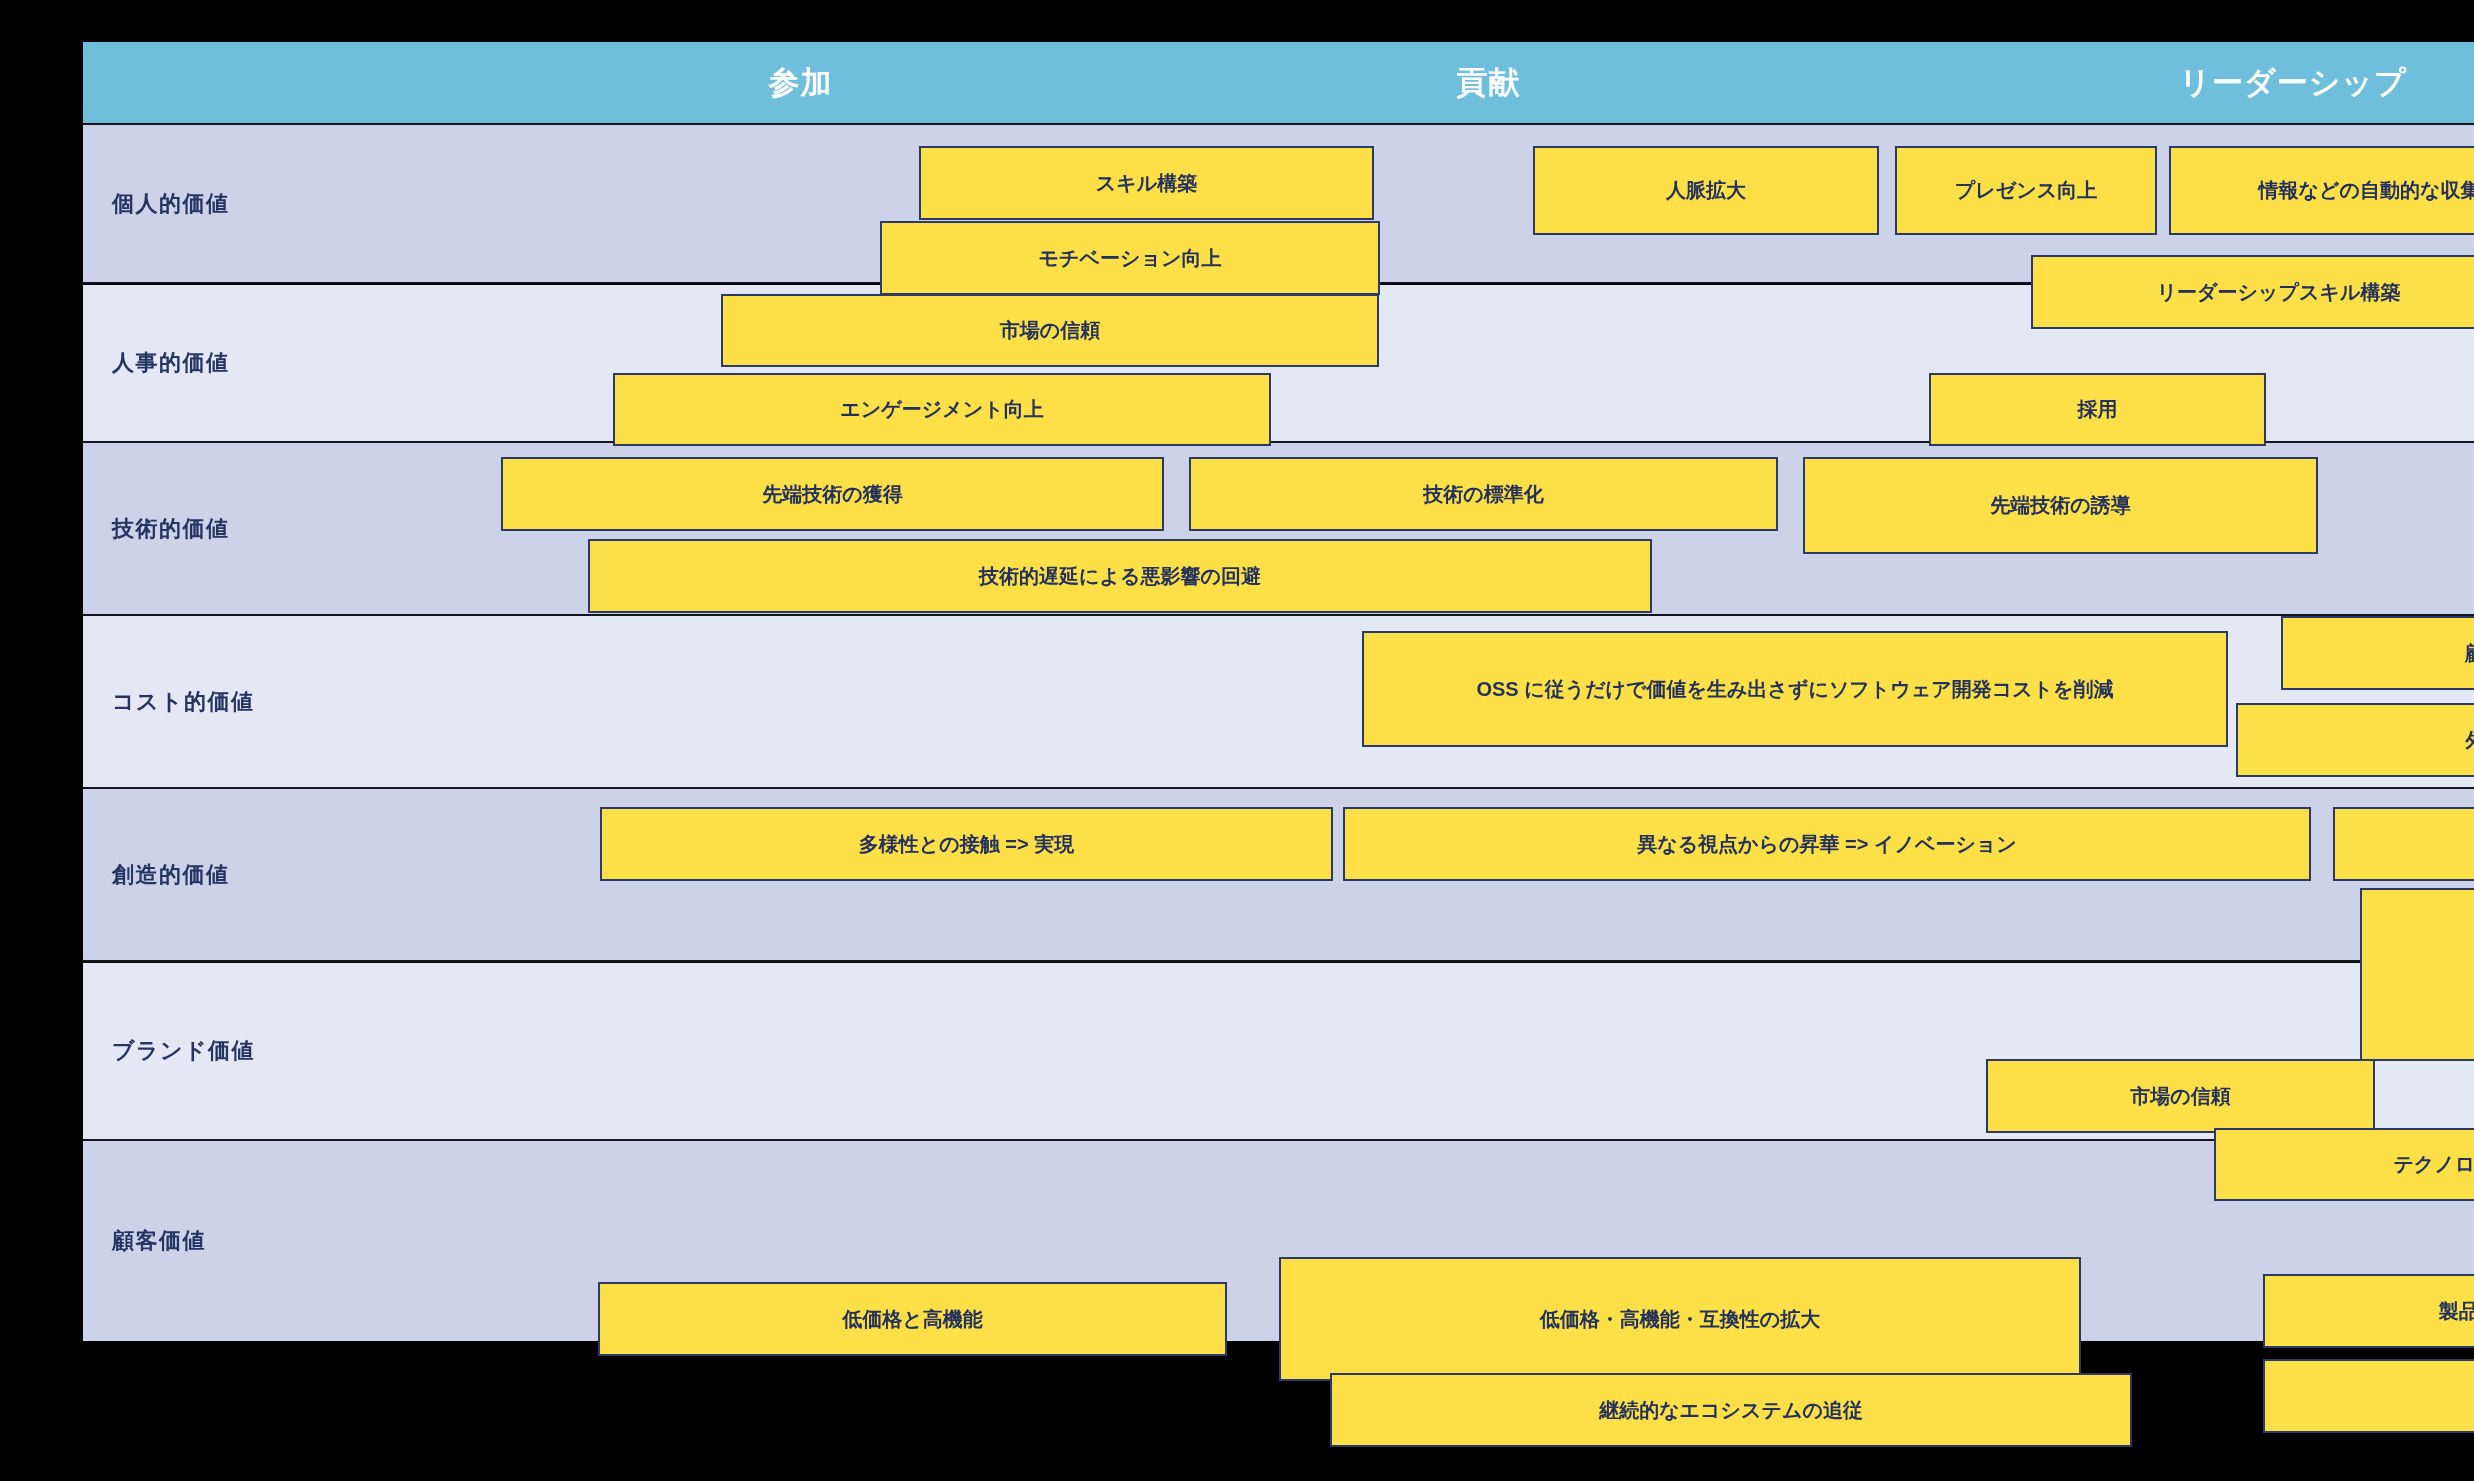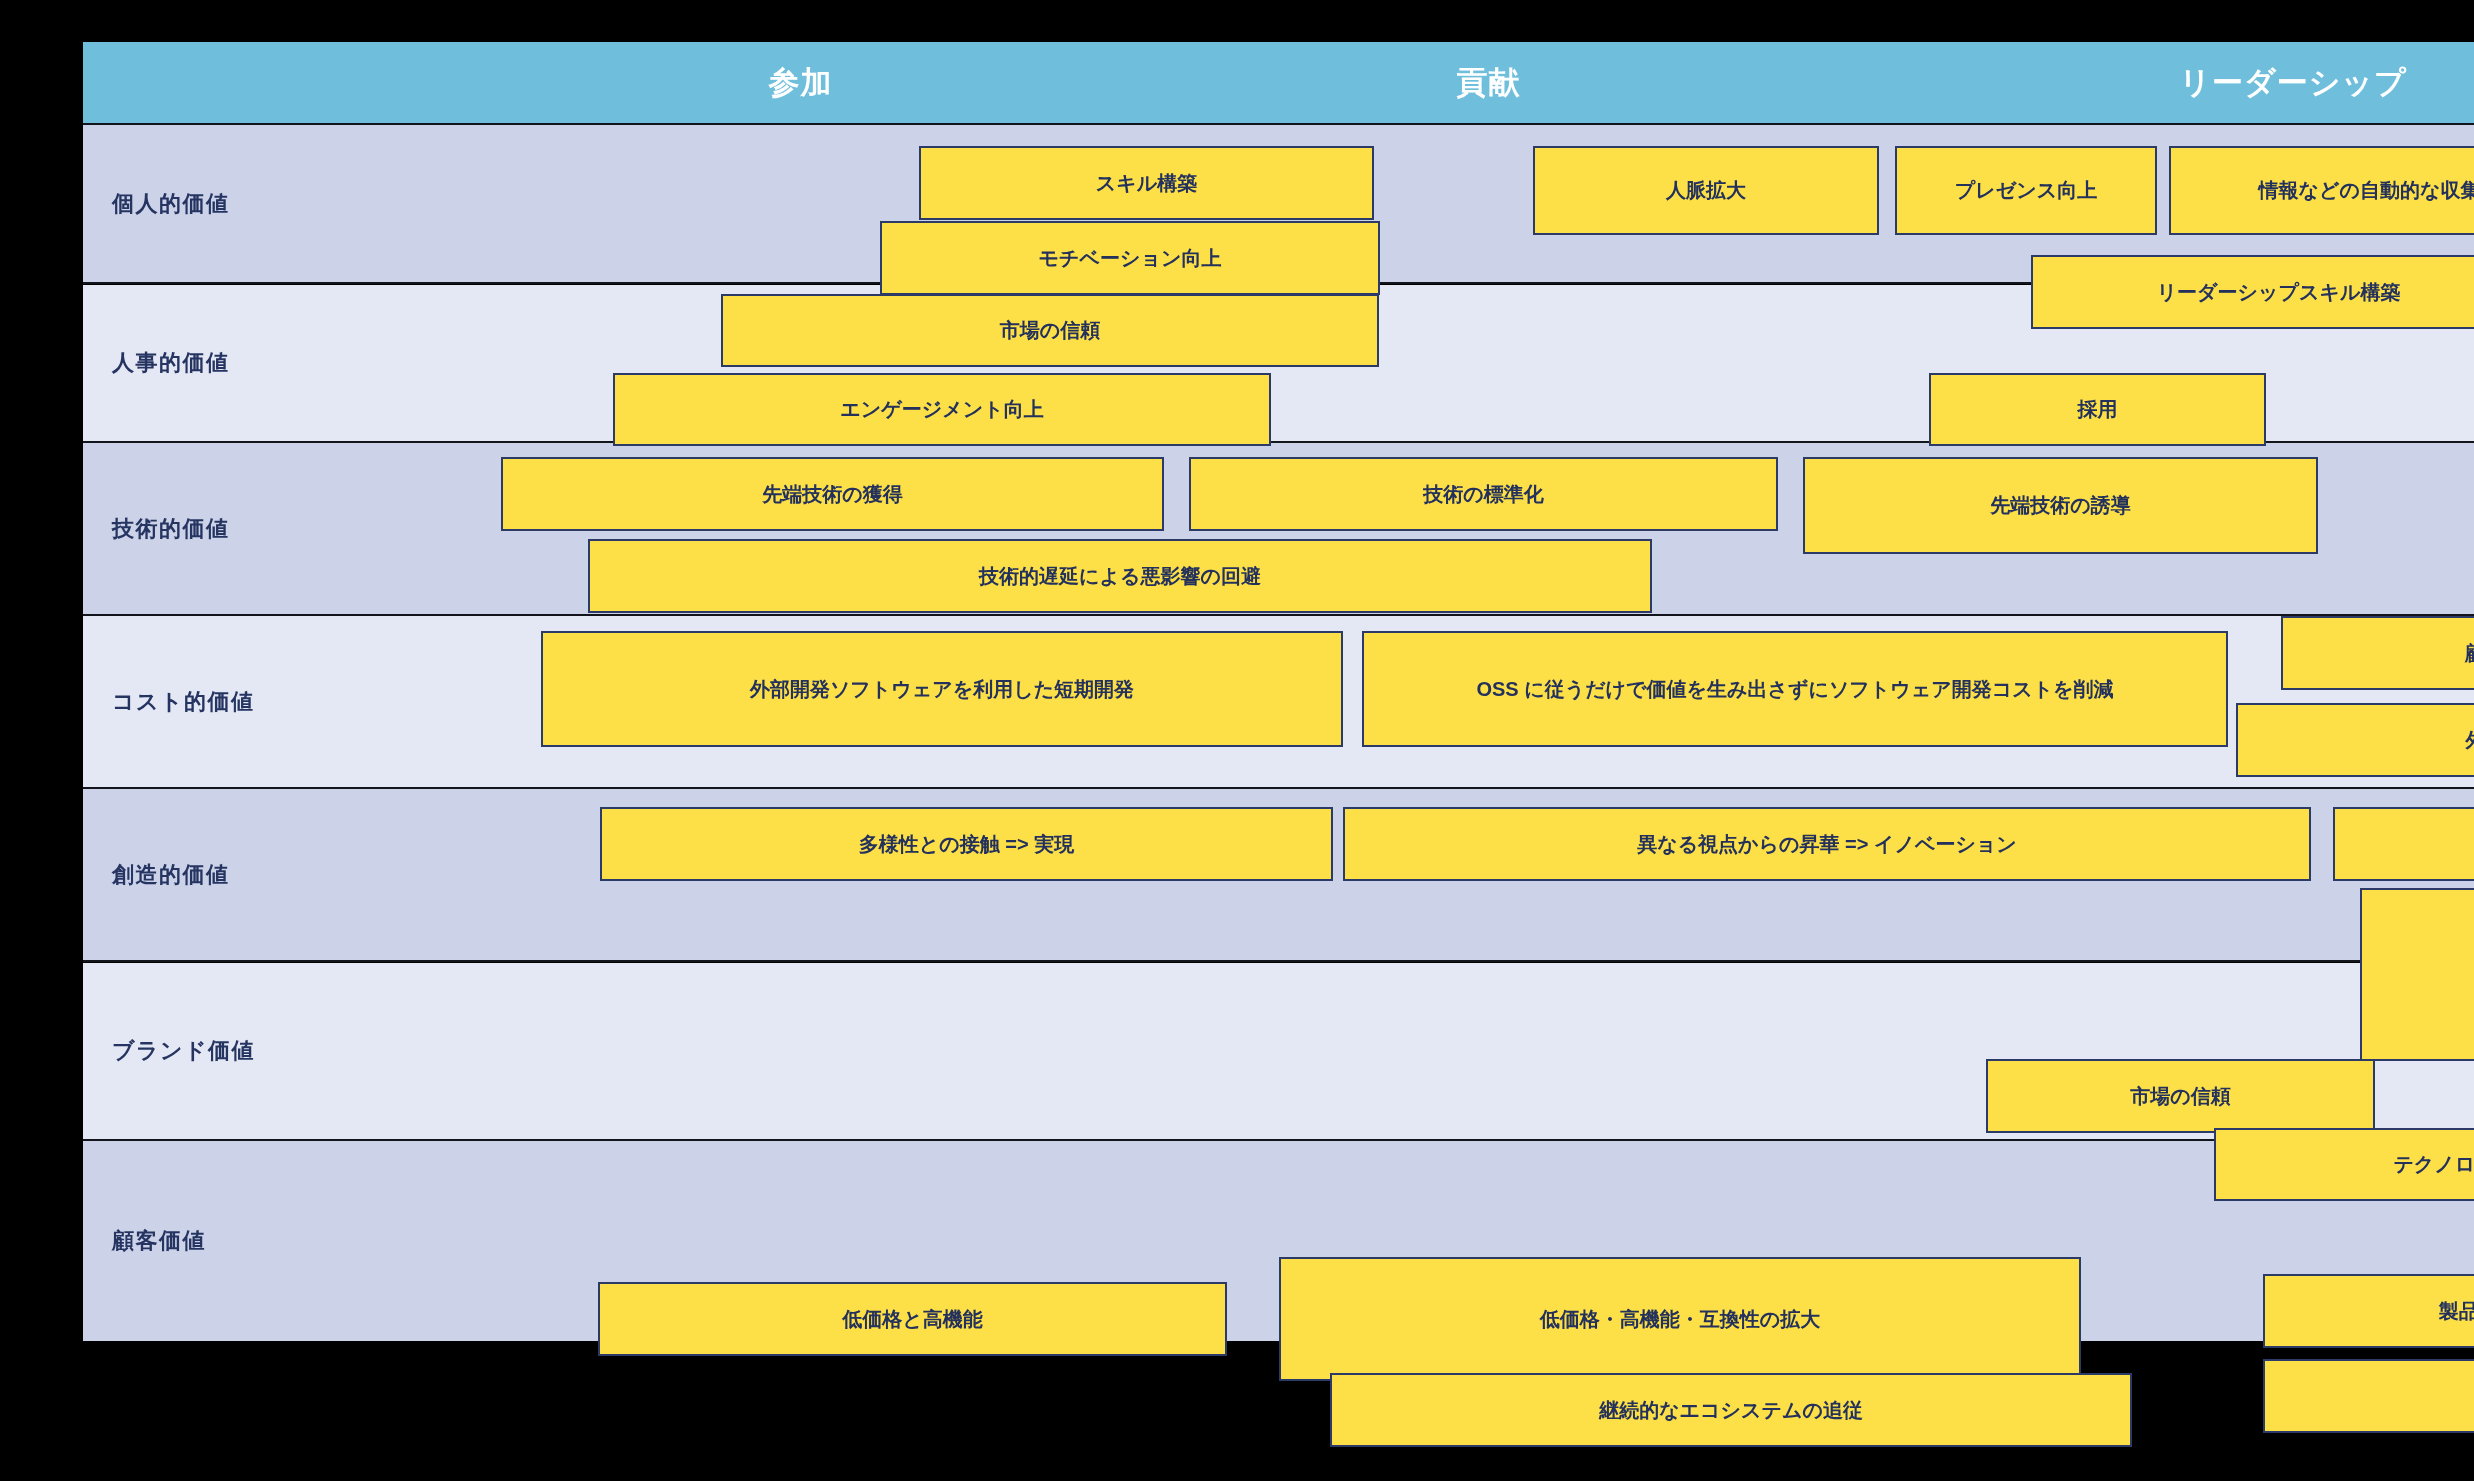--- a/index.html
+++ b/index.html
@@ -125,21 +125,20 @@
 
     <div class="node" style="left:638px;top:252px;width:658px;height:73px;">市場の信頼</div>
     <div class="node" style="left:530px;top:331px;width:658px;height:73px;">エンゲージメント向上</div>
     <div class="node" style="left:1846px;top:331px;width:337px;height:73px;">採用</div>
 
     <div class="node" style="left:418px;top:415px;width:663px;height:74px;">先端技術の獲得</div>
     <div class="node" style="left:1106px;top:415px;width:589px;height:74px;">技術の標準化</div>
     <div class="node" style="left:1720px;top:415px;width:515px;height:97px;">先端技術の誘導</div>
     <div class="node" style="left:505px;top:497px;width:1064px;height:74px;">技術的遅延による悪影響の回避</div>
 
-    <div class="node" style="left:458px;top:589px;width:802px;height:116px;">外部開発ソフトウェアを利用した短期開発</div>
     <div class="node" style="left:1279px;top:589px;width:866px;height:116px;">
       <span class="ml">OSS に従うだけで価値を生み出さずに</span>
         <br>
       <span class="ml">ソフトウェア開発コストを削減</span>
     </div>
     <div class="node" style="left:2198px;top:574px;width:448px;height:74px;">顧客拡大</div>
     <div class="node" style="left:2153px;top:661px;width:641px;height:74px;">外部リソースの活用</div>
 
     <div class="node" style="left:517px;top:765px;width:733px;height:74px;">多様性との接触 =&gt; 実現</div>
     <div class="node" style="left:1260px;top:765px;width:968px;height:74px;">異なる視点からの昇華 =&gt; イノベーション</div>

